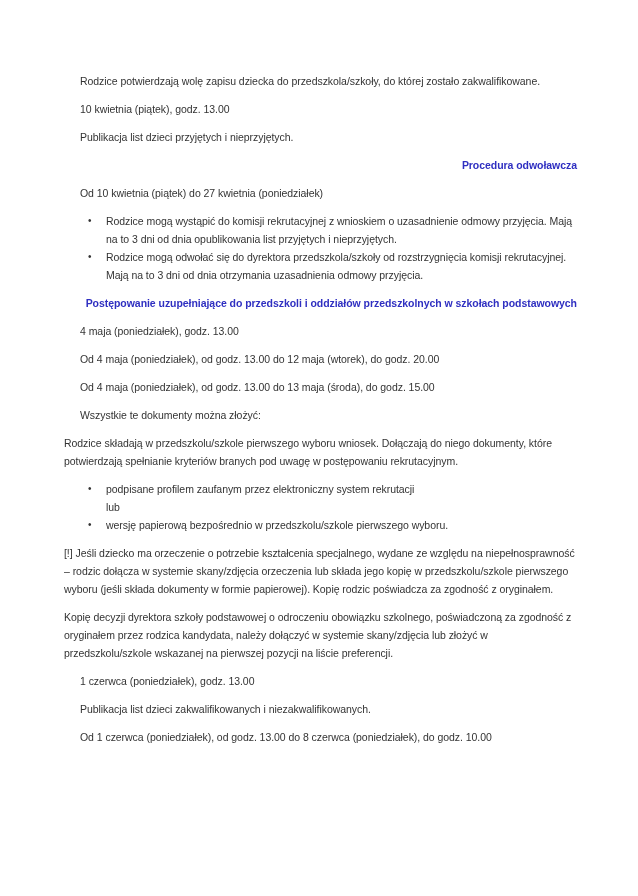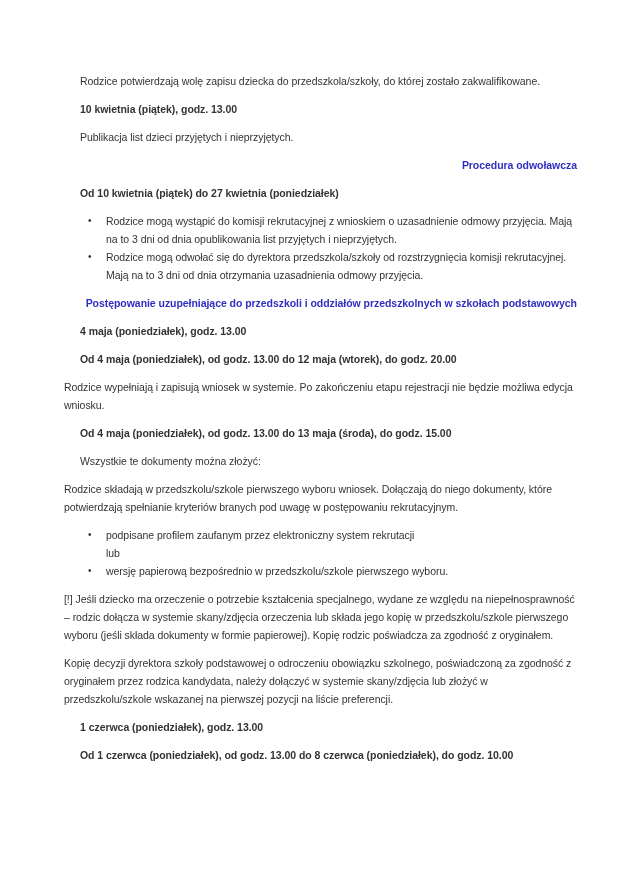--- a/index.html
+++ b/index.html
@@ -26,21 +26,21 @@
     width: 513px;
     font-size: 10.5px;
     line-height: 18px;
     letter-spacing: -0.05px;
     color: var(--body-color, #333333);
   }
   .para {
     margin: 0 0 10px 0;
   }
   .bold {
-    font-weight: 700;
+    font-weight: 400;
   }
   .heading {
     font-size: 10.5px;
     line-height: 18px;
     font-weight: 700;
     color: var(--heading-color, #2f2fc1);
     margin: 0 0 10px 0;
     text-align: right;
   }
   .nowrap {
@@ -85,33 +85,33 @@
           <div class="bullet-line">Rodzice mogą wystąpić do komisji rekrutacyjnej z wnioskiem o uzasadnienie odmowy przyjęcia. Mają na to 3 dni od dnia opublikowania list przyjętych i nieprzyjętych.</div>
         </li>
         <li>
           <span class="bullet-marker">•</span>
           <div class="bullet-line">Rodzice mogą odwołać się do dyrektora przedszkola/szkoły od rozstrzygnięcia komisji rekrutacyjnej. Mają na to 3 dni od dnia otrzymania uzasadnienia odmowy przyjęcia.</div>
         </li>
       </ul>
       <h2 class="heading nowrap">Postępowanie uzupełniające do przedszkoli i oddziałów przedszkolnych w szkołach podstawowych</h2>
       <p class="para bold nowrap">4 maja (poniedziałek), godz. 13.00</p>
       <p class="para bold nowrap">Od 4 maja (poniedziałek), od godz. 13.00 do 12 maja (wtorek), do godz. 20.00</p>
-      <p class="para">Rodzice wypełniają i zapisują wniosek w systemie. Po zakończeniu etapu rejestracji nie będzie możliwa edycja wniosku.</p>
       <p class="para bold nowrap">Od 4 maja (poniedziałek), od godz. 13.00 do 13 maja (środa), do godz. 15.00</p>
       <p class="para nowrap">Wszystkie te dokumenty można złożyć:</p>
       <p class="para">Rodzice składają w przedszkolu/szkole pierwszego wyboru wniosek. Dołączają do niego dokumenty, które potwierdzają spełnianie kryteriów branych pod uwagę w postępowaniu rekrutacyjnym.</p>
       <ul class="bullets">
         <li>
           <span class="bullet-marker">•</span>
           <div class="bullet-line">podpisane profilem zaufanym przez elektroniczny system rekrutacji</div>
           <div class="bullet-line">lub</div>
         </li>
         <li>
           <span class="bullet-marker">•</span>
           <div class="bullet-line">wersję papierową bezpośrednio w przedszkolu/szkole pierwszego wyboru.</div>
         </li>
       </ul>
       <p class="para">[!] Jeśli dziecko ma orzeczenie o potrzebie kształcenia specjalnego, wydane ze względu na niepełnosprawność – rodzic dołącza w systemie skany/zdjęcia orzeczenia lub składa jego kopię w przedszkolu/szkole pierwszego wyboru (jeśli składa dokumenty w formie papierowej). Kopię rodzic poświadcza za zgodność z oryginałem.</p>
       <p class="para">Kopię decyzji dyrektora szkoły podstawowej o odroczeniu obowiązku szkolnego, poświadczoną za zgodność z oryginałem przez rodzica kandydata, należy dołączyć w systemie skany/zdjęcia lub złożyć w przedszkolu/szkole wskazanej na pierwszej pozycji na liście preferencji.</p>
       <p class="para bold nowrap">1 czerwca (poniedziałek), godz. 13.00</p>
+      <p class="para nowrap">Publikacja list dzieci zakwalifikowanych i niezakwalifikowanych.</p>
       <p class="para bold nowrap">Od 1 czerwca (poniedziałek), od godz. 13.00 do 8 czerwca (poniedziałek), do godz. 10.00</p>
     </section>
 </main>
 
 </body></html>

